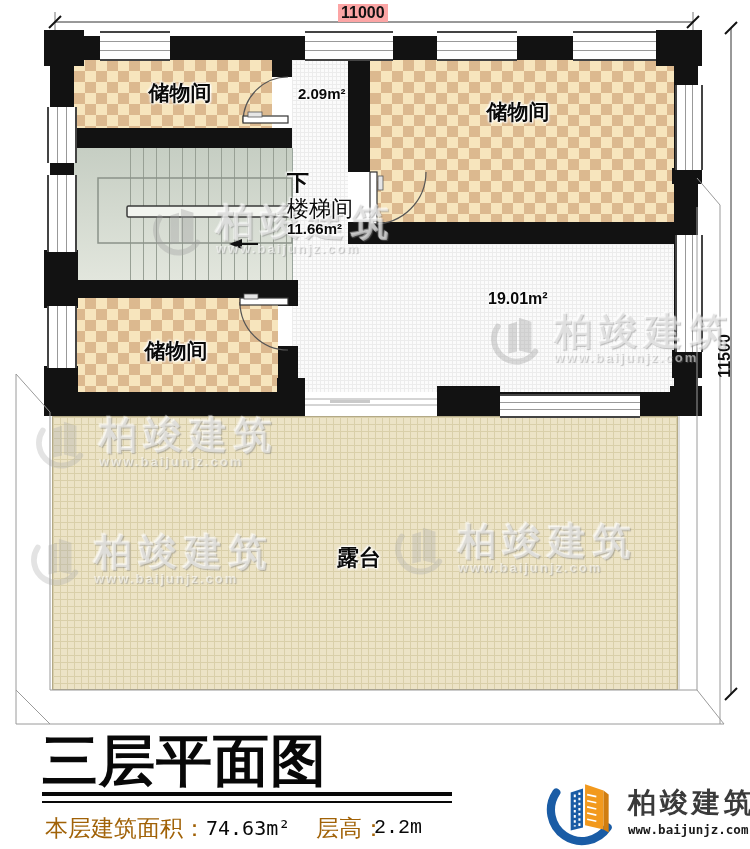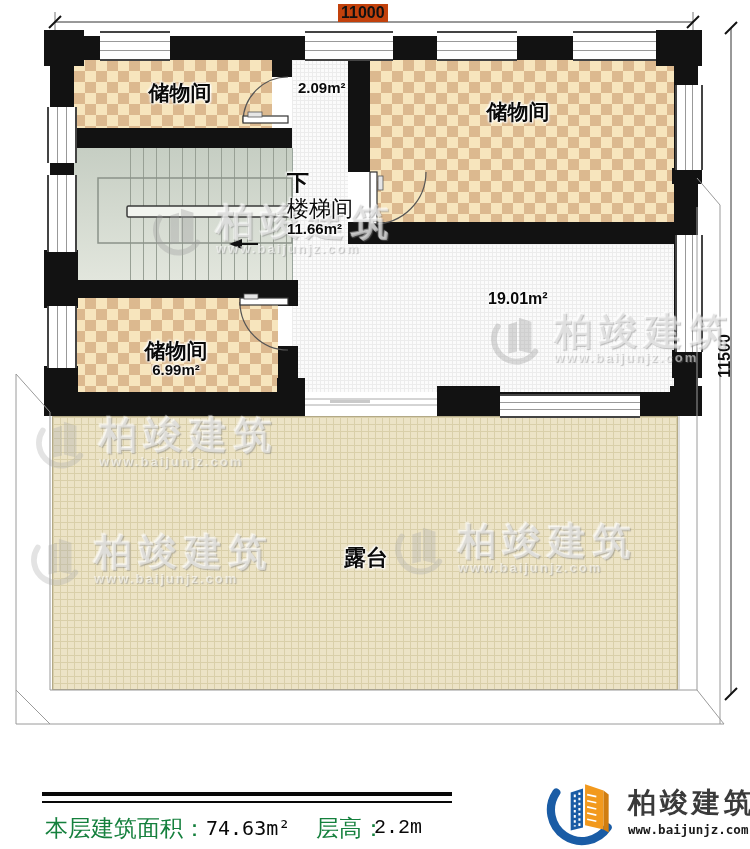--- a/index.html
+++ b/index.html
@@ -24,32 +24,32 @@
     background-image:linear-gradient(#999,#999),linear-gradient(#999,#999);
     background-size:100% 1px;background-repeat:no-repeat;background-position:0 33%,0 66%;}
   .win-v{position:absolute;background:#fff;border-left:2px solid #444;border-right:2px solid #444;
     background-image:linear-gradient(90deg,#999,#999),linear-gradient(90deg,#999,#999);
     background-size:1px 100%;background-repeat:no-repeat;background-position:33% 0,66% 0;}
   
   .rlabel{position:absolute;text-align:center;white-space:nowrap;color:#0a0a0a;
     text-shadow:0 0 3px #fff,0 0 3px #fff,1px 1px 2px #fff,-1px -1px 2px #fff;}
   .rname{font-size:21px;font-weight:700;line-height:1.0;}
   .rarea{font-size:15px;font-weight:700;line-height:1.25;}
-  .dimtext{position:absolute;font-weight:700;font-size:16px;background:#c2410c;padding:0 3px;white-space:nowrap;}
+  .dimtext{position:absolute;font-weight:700;font-size:16px;background:#fca5a5;padding:0 3px;white-space:nowrap;}
   
   .wm{position:absolute;display:flex;align-items:center;gap:8px;pointer-events:none;}
   .wm-name{font-size:38px;font-weight:900;letter-spacing:7px;white-space:nowrap;line-height:1;
     color:rgba(255,255,255,0.50);text-shadow:1px 1px 1px rgba(120,120,120,0.45),-1px -1px 1px rgba(255,255,255,0.55);}
   .wm-url{font-size:13px;font-weight:700;letter-spacing:2px;white-space:nowrap;
     color:rgba(255,255,255,0.55);text-shadow:1px 1px 1px rgba(120,120,120,0.40);}
   
   .main-title{position:absolute;left:42px;top:724px;font-size:56px;font-weight:900;letter-spacing:1px;color:#080808;white-space:nowrap;}
   .scale-text{position:absolute;left:346px;top:740px;font-size:45px;font-weight:400;letter-spacing:2px;color:#080808;white-space:nowrap;}
   .uline{position:absolute;background:#080808;}
-  .info-label{position:absolute;font-size:23px;color:#15803d;white-space:nowrap;}
+  .info-label{position:absolute;font-size:23px;color:#a16207;white-space:nowrap;}
   .info-value{position:absolute;font-family:"DejaVu Sans Mono", monospace;font-size:20px;color:#080808;white-space:nowrap;}
   .brand-name{position:absolute;left:628px;top:784px;font-size:28px;font-weight:900;letter-spacing:4px;color:#3a3a3a;white-space:nowrap;}
   .brand-url{position:absolute;left:628px;top:822px;font-family:"DejaVu Sans Mono", monospace;font-size:12.5px;font-weight:700;color:#1a1a1a;white-space:nowrap;}
 </style>
 </head>
 <body>
 
 <div id="stage">
 
   <div class="wgrid" style="left:292px;top:60px;width:56px;height:220px;"></div>
@@ -202,43 +202,43 @@
     <div>
         <div class="wm-name">柏竣建筑</div>
         <div class="wm-url">www.baijunjz.com</div>
       </div>
   </div>
 
   <div class="rlabel" style="left:110px;top:82px;width:140px;">
     <div class="rname">储物间</div>
   </div>
   <div class="rlabel" style="left:298px;top:79px;">
-    <div class="rarea" style="font-size:15px;">2.09m²</div>
+    <div class="rarea" style="font-size:15px;margin-top:6px;">2.09m²</div>
   </div>
   <div class="rlabel" style="left:448px;top:101px;width:140px;">
     <div class="rname">储物间</div>
   </div>
   <div class="rlabel" style="left:287px;top:168px;text-align:left;">
     <div style="font-size:22px;font-weight:700;">下</div>
   </div>
   <div class="rlabel" style="left:287px;top:197px;text-align:left;">
     <div style="font-size:22px;font-weight:400;line-height:1.05;">楼梯间</div>
     <div class="rarea">11.66m²</div>
   </div>
   <div class="rlabel" style="left:106px;top:340px;width:140px;">
     <div class="rname">储物间</div>
-    <div class="rarea">6.99m²</div>
   </div>
   <div class="rlabel" style="left:488px;top:289px;">
     <div class="rarea" style="font-size:16px;">19.01m²</div>
   </div>
-  <div class="rlabel" style="left:344px;top:543px;">
+  <div class="rlabel" style="left:337px;top:543px;">
     <div style="font-size:22px;font-weight:700;">露台</div>
   </div>
 
+  <div class="main-title">三层平面图</div>
   <div class="uline" style="left:42px;top:792px;width:410px;height:4px;"></div>
   <div class="uline" style="left:42px;top:801px;width:410px;height:2px;"></div>
   <div class="info-label" style="left:45px;top:813px;">本层建筑面积：</div>
   <div class="info-value" style="left:206px;top:816px;">74.63m²</div>
   <div class="info-label" style="left:316px;top:813px;">层高：</div>
   <div class="info-value" style="left:374px;top:816px;font-family:Liberation Mono, monospace;">2.2m</div>
 
   <svg class="abs" style="left:544px;top:776px;" width="78" height="70" viewBox="0 0 76 68">
     <path d="M12,16 A30,30 0 0 0 62,50" fill="none" stroke="#1a5ca5" stroke-width="8" stroke-linecap="round"></path>
     <polygon points="26,16 38,12 38,50 26,53" fill="#1a5ca5"></polygon>

